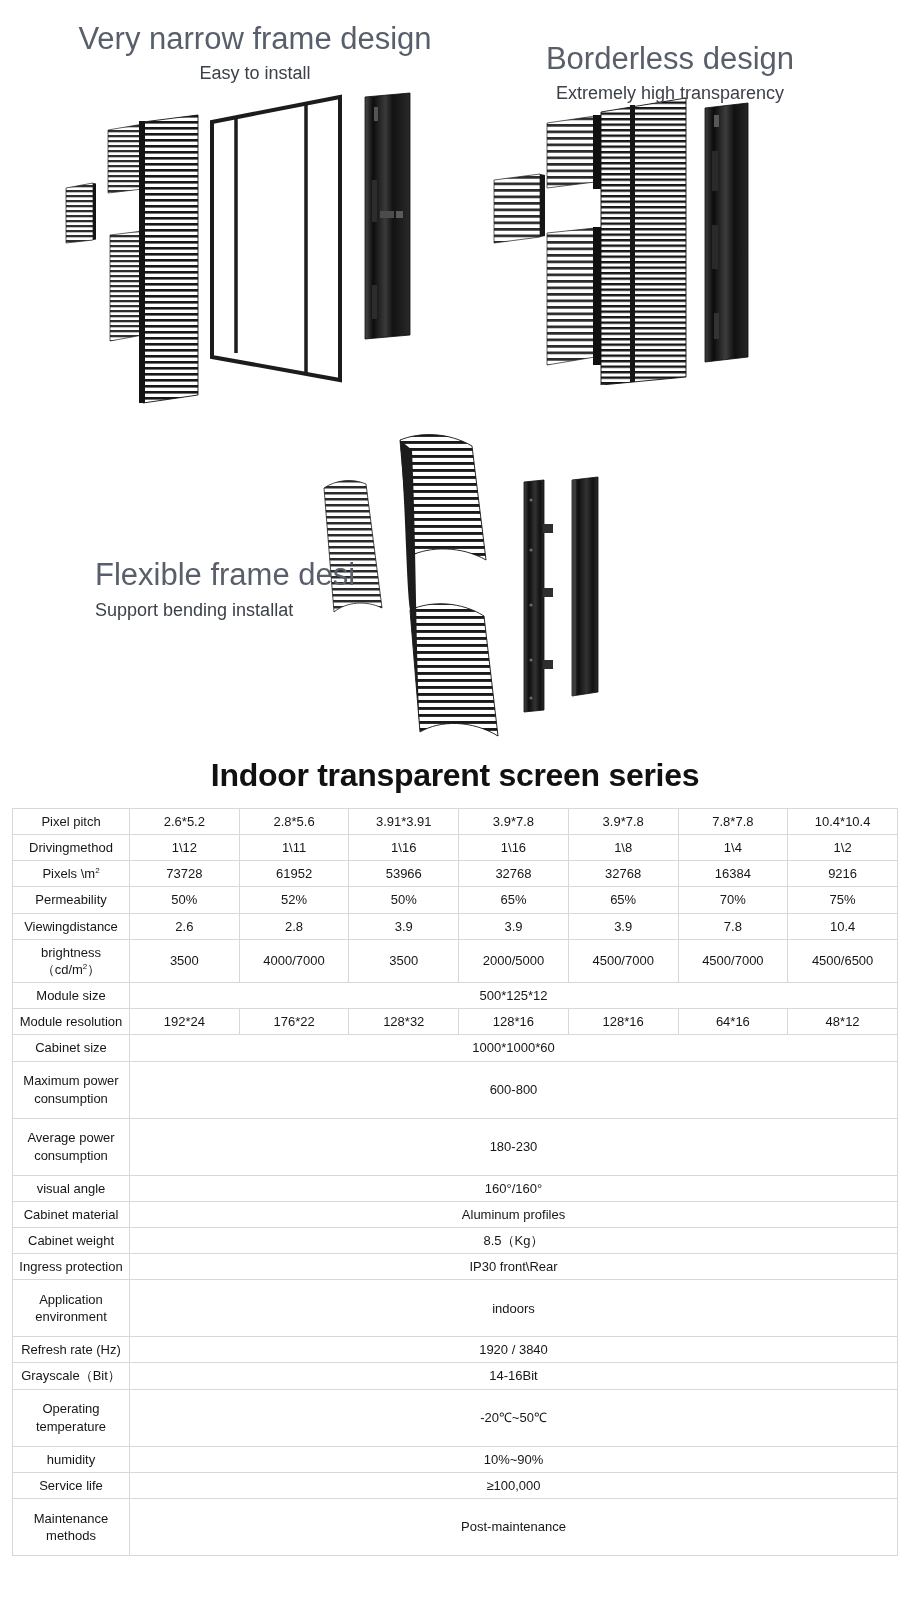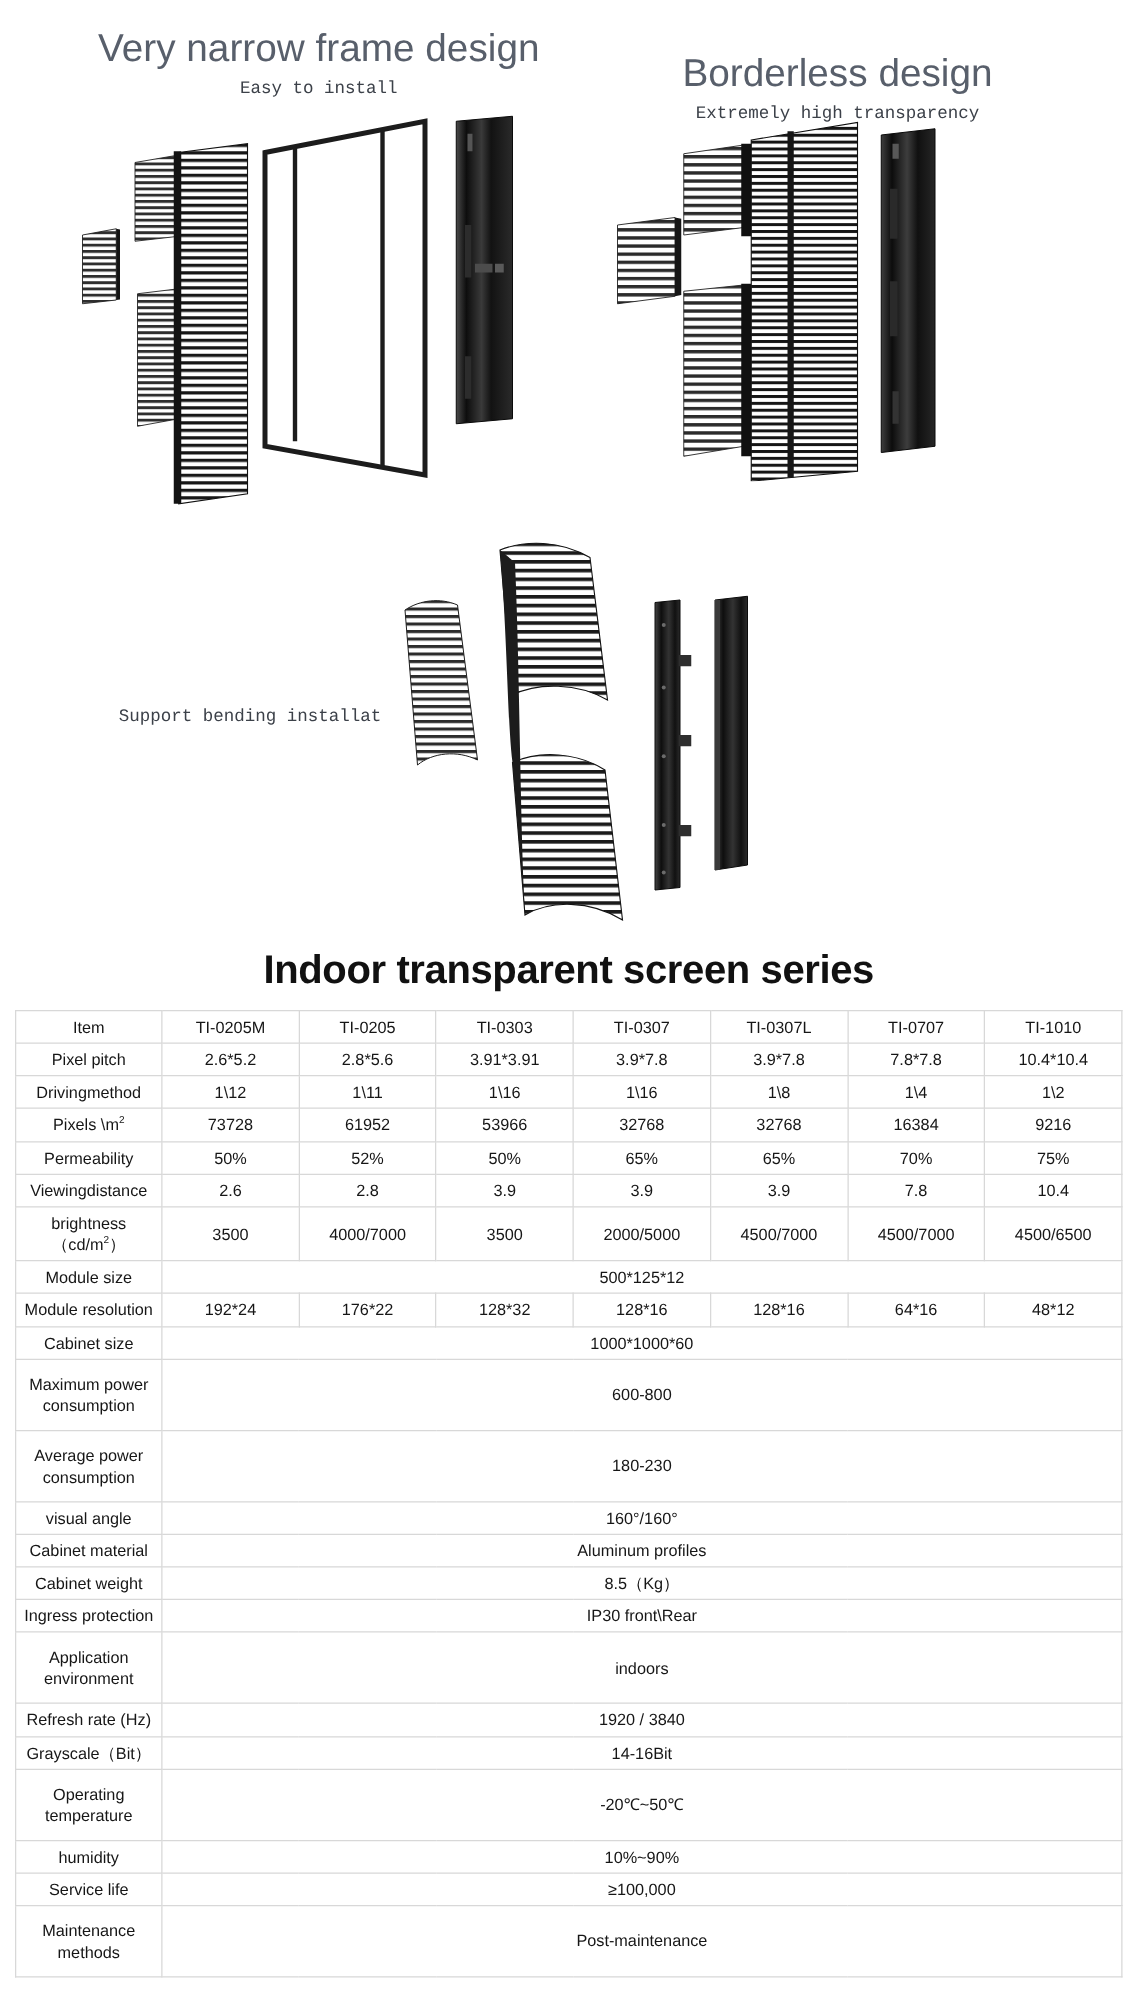--- a/index.html
+++ b/index.html
@@ -23,22 +23,22 @@
   }
   .feature-title {
     font-family: "Liberation Sans", sans-serif;
     font-size: 31px;
     color: #585f6b;
     font-weight: 400;
     line-height: 1.1;
     white-space: nowrap;
   }
   .feature-sub {
-    font-family: Liberation Mono, monospace;
-    font-size: 14px;
+    font-family: Liberation Sans, sans-serif;
+    font-size: 18px;
     color: #3c4149;
     font-weight: 400;
     margin-top: 7px;
     white-space: nowrap;
   }
 
   #feat-narrow { left: 55px; top: 22px; width: 400px; }
   #feat-borderless { left: 485px; top: 22px; width: 370px; margin-top: 20px; }
   #feat-flexible { left: 40px; top: 558px; width: 350px; text-align: left; padding-left: 55px; }
   #feat-flexible .feature-sub { margin-top: 8px; }
@@ -110,20 +110,21 @@
   <div class="feature-title">Very narrow frame design</div>
   <div class="feature-sub">Easy to install</div>
 </div>
 
 <div class="feature-block" id="feat-borderless">
   <div class="feature-title">Borderless design</div>
   <div class="feature-sub">Extremely high transparency</div>
 </div>
 
 <div class="feature-block" id="feat-flexible">
+  <div class="feature-title">Flexible frame desi</div>
   <div class="feature-sub">Support bending installat</div>
 </div>
 
 <div class="illus" id="illus-left">
   <svg viewBox="0 0 420 320" preserveAspectRatio="none">
     <defs>
       <linearGradient id="barGradL" x1="0" y1="0" x2="1" y2="0">
         <stop offset="0%" stop-color="#4a4a4a"></stop>
         <stop offset="18%" stop-color="#0d0d0d"></stop>
         <stop offset="45%" stop-color="#3a3a3a"></stop>
@@ -286,30 +287,20 @@
     </g>
   </svg>
 </div>
 
 <div id="series-title">Indoor transparent screen series</div>
 
 <div id="spec-table-wrap">
   <table class="spec">
     <tbody id="spec-tbody">
         <tr>
-          <td class="label">Item</td>
-          <td>TI-0205M</td>
-          <td>TI-0205</td>
-          <td>TI-0303</td>
-          <td>TI-0307</td>
-          <td>TI-0307L</td>
-          <td>TI-0707</td>
-          <td>TI-1010</td>
-        </tr>
-        <tr>
           <td class="label">Pixel pitch</td>
           <td>2.6*5.2</td>
           <td>2.8*5.6</td>
           <td>3.91*3.91</td>
           <td>3.9*7.8</td>
           <td>3.9*7.8</td>
           <td>7.8*7.8</td>
           <td>10.4*10.4</td>
         </tr>
         <tr>

